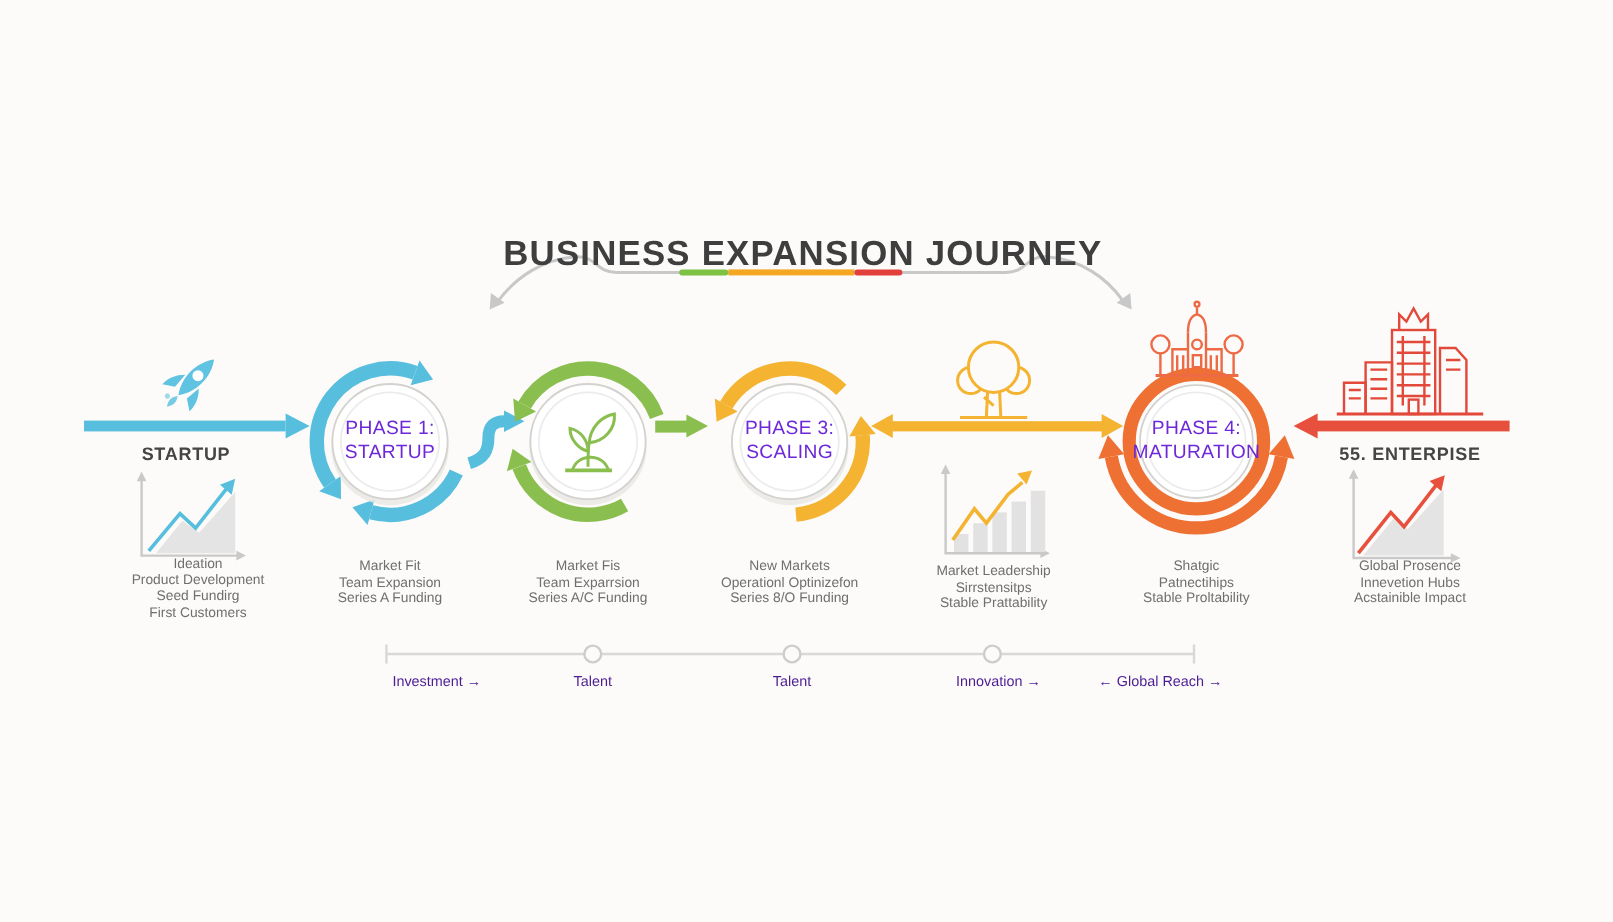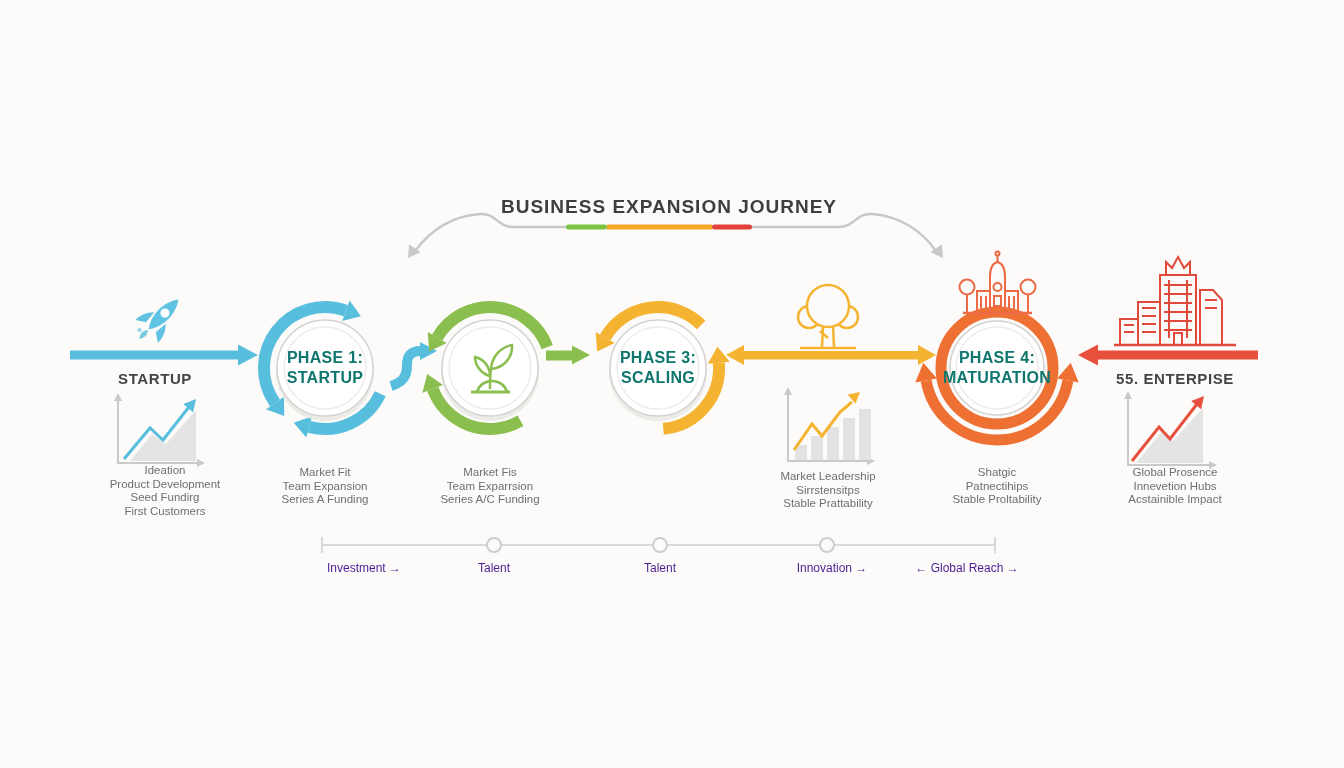--- a/index.html
+++ b/index.html
@@ -4,27 +4,27 @@
 <style>
   html,body{margin:0;padding:0;}
   #canvas{
     position:relative;width:1344px;height:768px;
     background:#fcfbf9;overflow:hidden;
     font-family:"Liberation Sans",sans-serif;
   }
   .abs{position:absolute;}
   .ctr{transform:translateX(-50%);text-align:center;}
   .title{
-    font-size:19px;font-weight:bold;letter-spacing:1px;color:#3e3e3e;white-space:nowrap;
+    font-size:29px;font-weight:bold;letter-spacing:1px;color:#3e3e3e;white-space:nowrap;
   }
   .stage-label{
     font-size:15px;font-weight:bold;letter-spacing:.6px;color:#454545;width:240px;white-space:nowrap;
   }
   .circle-label{
-    font-size:16px;font-weight:bold;color:#0f766e;width:150px;line-height:20px;letter-spacing:.3px;
+    font-size:16px;font-weight:normal;color:#6d28d9;width:150px;line-height:20px;letter-spacing:.3px;
   }
   .circle-label span{display:block;}
   .details{
     font-size:11.5px;line-height:13.5px;color:#6f6f6f;width:220px;
   }
   .tl-label{
     font-size:12px;color:#4c1d95;white-space:nowrap;
   }
   svg{position:absolute;left:0;top:0;}
 </style>
@@ -241,20 +241,25 @@
   <div class="abs ctr details" style="left:325px;top:466px;">
     <div>Market Fit</div>
     <div>Team Expansion</div>
     <div>Series A Funding</div>
   </div>
   <div class="abs ctr details" style="left:490px;top:466px;">
     <div>Market Fis</div>
     <div>Team Exparrsion</div>
     <div>Series A/C Funding</div>
   </div>
+  <div class="abs ctr details" style="left:658px;top:466px;">
+    <div>New Markets</div>
+    <div>Operationl Optinizefon</div>
+    <div>Series 8/O Funding</div>
+  </div>
   <div class="abs ctr details" style="left:828px;top:470px;">
     <div>Market Leadership</div>
     <div>Sirrstensitps</div>
     <div>Stable Prattability</div>
   </div>
   <div class="abs ctr details" style="left:997px;top:466px;">
     <div>Shatgic</div>
     <div>Patnectihips</div>
     <div>Stable Proltability</div>
   </div>

